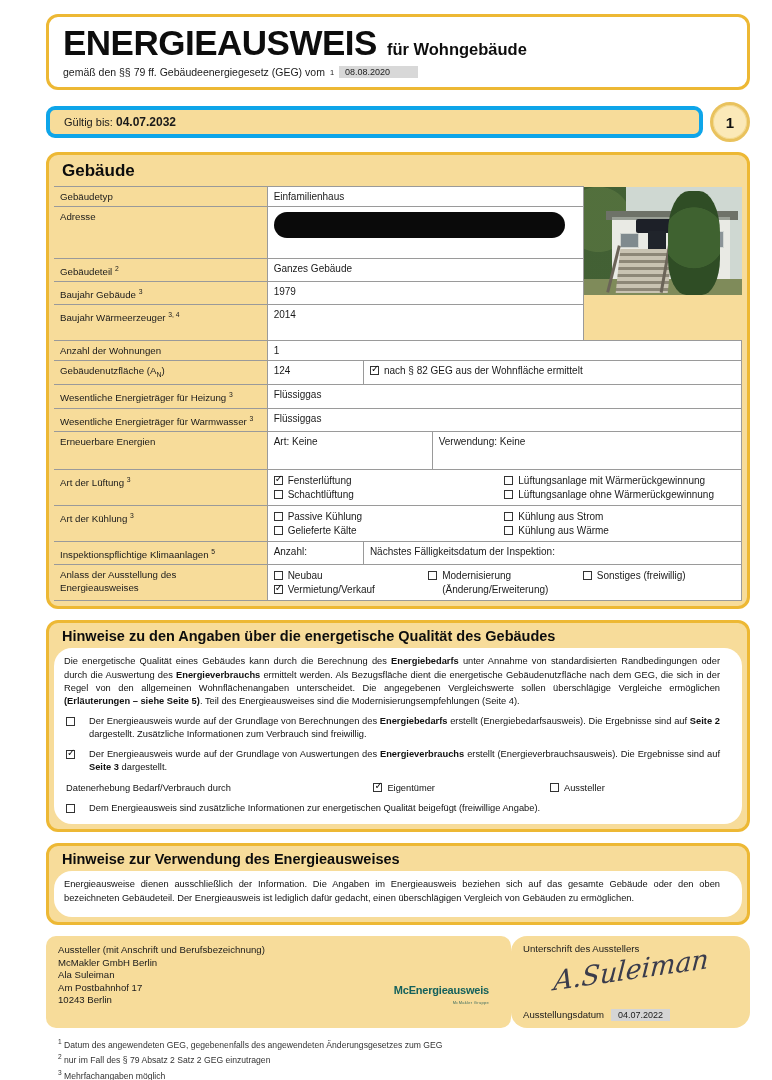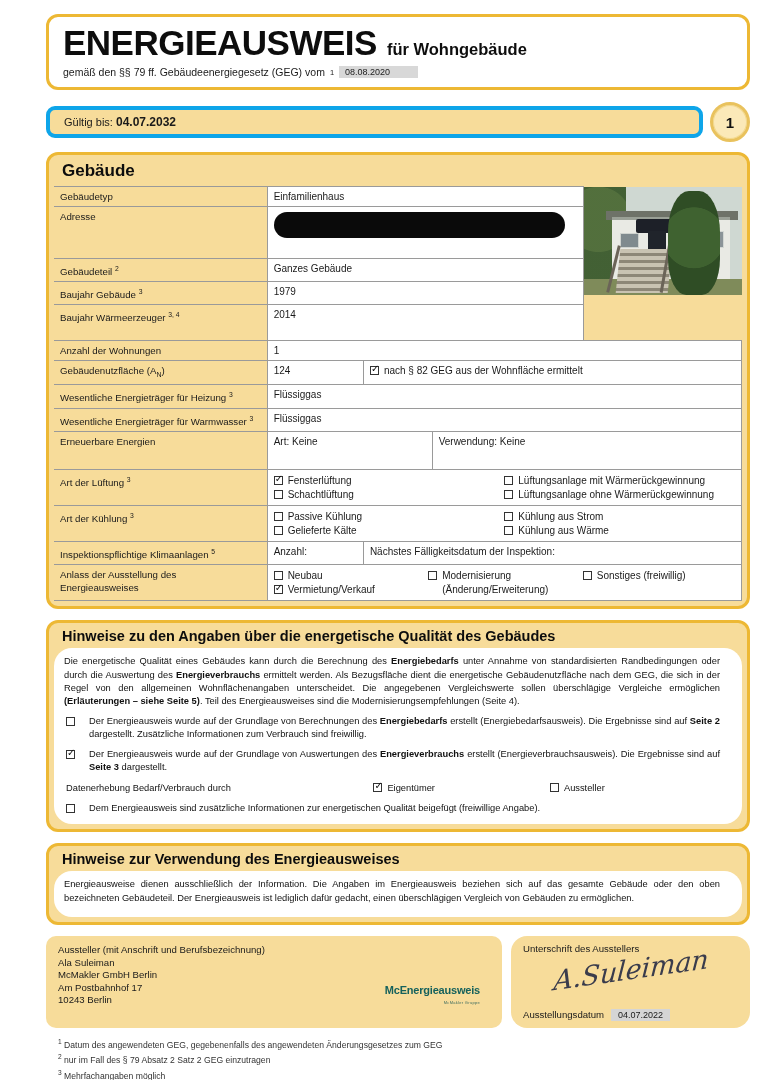--- a/index.html
+++ b/index.html
@@ -142,21 +142,21 @@
   .chk-item .cbwrap{flex:0 0 12px;padding-top:1px;}
   .chk-item .txt{flex:1;}
   .datarow{
     display:flex;align-items:center;margin:8px 0 2px 2px;font-size:9.3px;
   }
   .datarow .l1{flex:0 0 47%;}
   .datarow .l2{flex:0 0 27%;}
   .datarow .l3{flex:1;}
 
   
-  .footer{margin:11px 12px 0 36px;display:flex;gap:9px;align-items:stretch;}
+  .footer{margin:11px 12px 0 36px;display:flex;gap:0;align-items:stretch;}
   .issuer{
     flex:1;border-radius:10px;background:#f7dc9a;padding:8px 12px 10px 12px;
     font-size:9.6px;line-height:12.6px;position:relative;min-height:74px;
   }
   .issuer .l0{margin-bottom:0px;}
   .logo{
     position:absolute;right:22px;bottom:18px;text-align:right;
   }
   .logo .lg1{font-size:11px;font-weight:bold;color:#15615c;letter-spacing:-0.2px;}
   .logo .lg2{font-size:4px;color:#3b6b5f;letter-spacing:.3px;margin-top:1px;}
@@ -390,22 +390,22 @@
   <div class="panel ipanel">
     <h2>Hinweise zur Verwendung des Energieausweises</h2>
     <div class="white-body">
       <p>Energieausweise dienen ausschließlich der Information. Die Angaben im Energieausweis beziehen sich auf das gesamte Gebäude oder den oben bezeichneten Gebäudeteil. Der Energieausweis ist lediglich dafür gedacht, einen überschlägigen Vergleich von Gebäuden zu ermöglichen.</p>
     </div>
   </div>
 
   <div class="footer">
     <div class="issuer">
       <div class="l0">Aussteller (mit Anschrift und Berufsbezeichnung)</div>
+      <div>McMakler GmbH Berlin</div>
       <div>Ala Suleiman</div>
-      <div>McMakler GmbH Berlin</div>
       <div>Am Postbahnhof 17</div>
       <div>10243 Berlin</div>
       <div class="logo">
         <div class="lg1">McEnergieausweis</div>
         <div class="lg2">McMakler Gruppe</div>
       </div>
     </div>
 
     <div class="signbox">
       <div>Unterschrift des Ausstellers</div>

